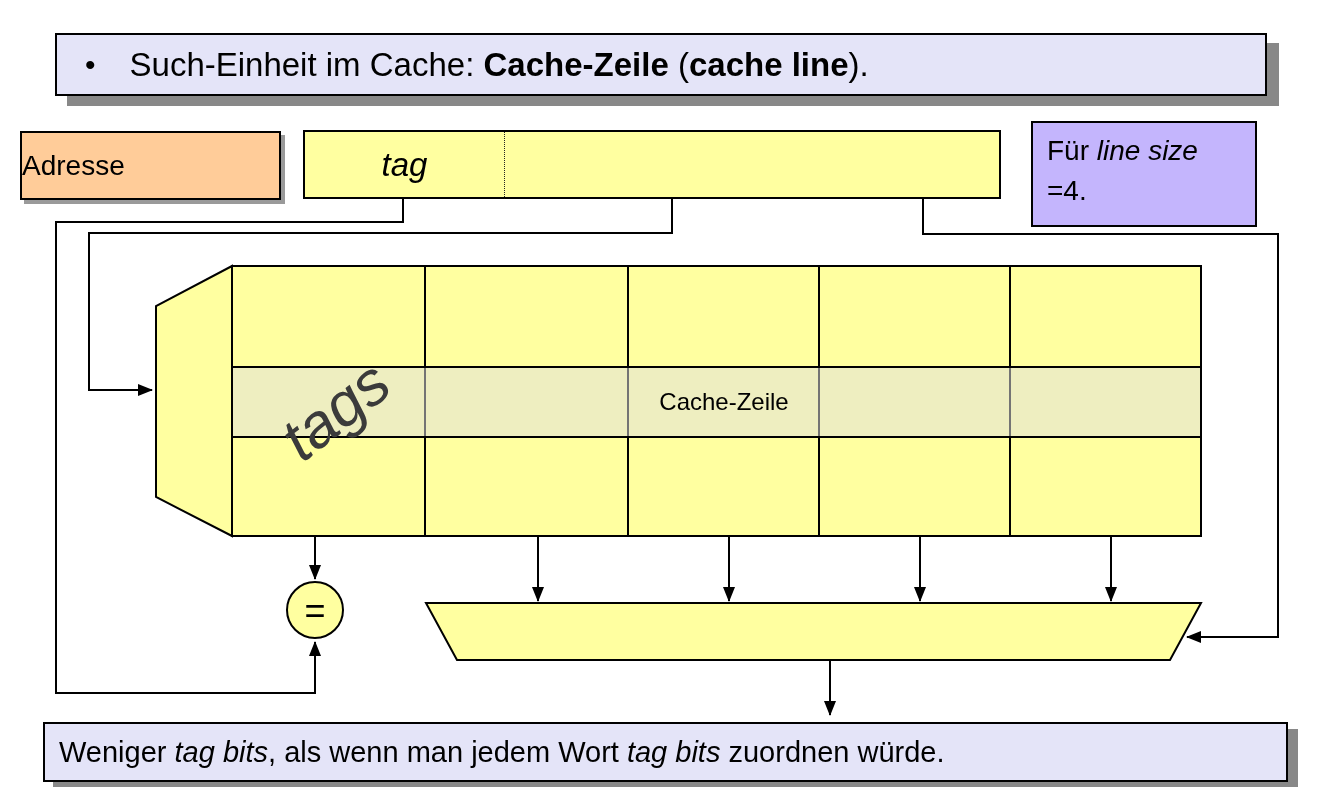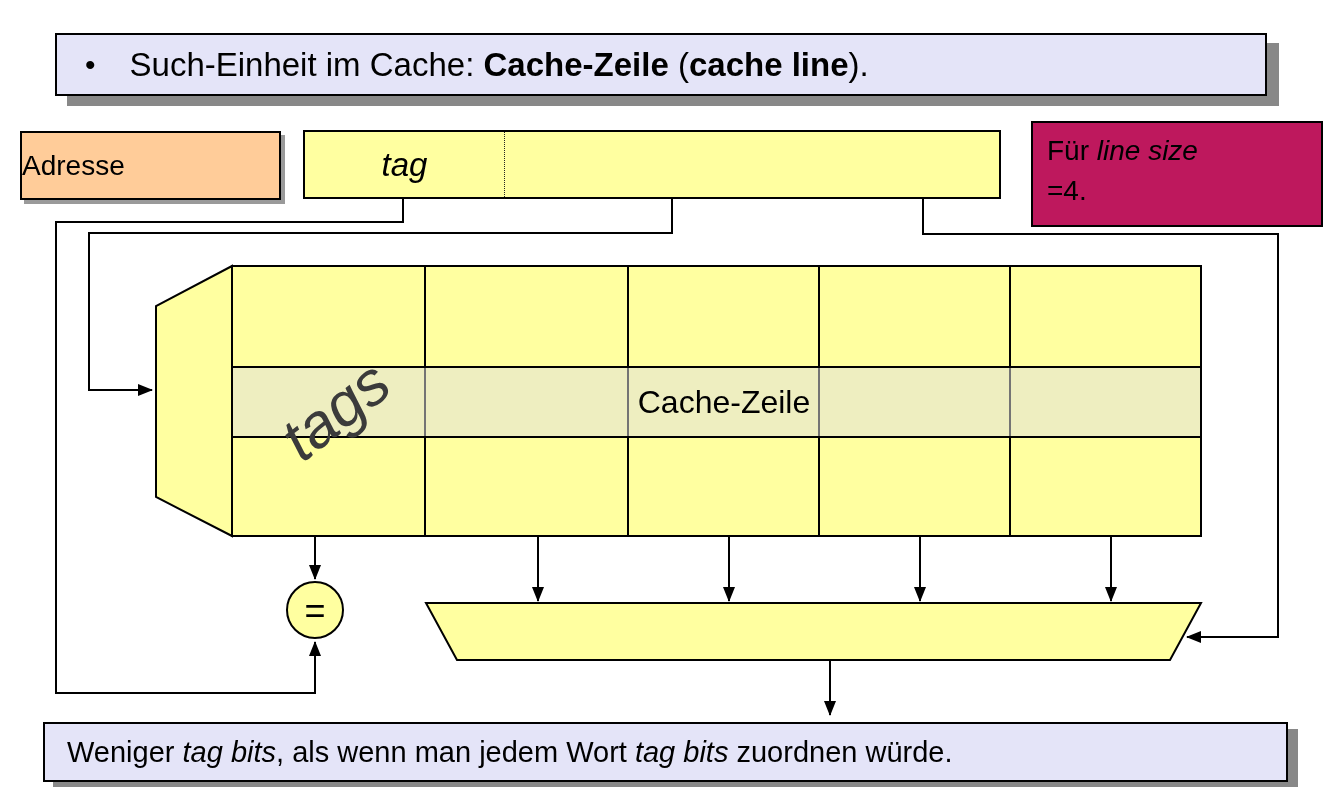--- a/index.html
+++ b/index.html
@@ -37,48 +37,48 @@
     background:#ffffa0;border:2px solid #000;
     display:flex;z-index:3;font-size:33px;
   }
   .addr-field{display:flex;align-items:center;justify-content:center;height:100%;}
   .addr-field.f-tag{flex:0 0 199px;font-style:italic;}
   .addr-field.f-index{flex:0 0 345px;border-left:1px dotted #222;justify-content:flex-start;padding-left:72px;}
   .addr-field.f-offset{flex:1 1 auto;border-left:1px dotted #222;}
 
   
   .fuer-box{
-    left:1031px;top:121px;width:292px;height:106px;
-    background:#be185d;border:2px solid #000;
+    left:1031px;top:121px;width:226px;height:106px;
+    background:#c4b5fd;border:2px solid #000;
     padding:8px 0 0 14px;font-size:28px;line-height:40px;z-index:3;
   }
 
   
   .bottom-box{
     left:43px;top:722px;width:1245px;height:60px;
     background:#e4e4f8;border:2px solid #000;
     box-shadow:10px 7px 0 #888888;
-    display:flex;align-items:center;padding-left:22px;
+    display:flex;align-items:center;padding-left:14px;
     font-size:29px;white-space:pre;z-index:3;
   }
 
   
   .diagram-svg{left:0;top:0;width:1323px;height:787px;z-index:1;}
 
   
   .tags-label{
     left:245px;top:350px;width:180px;height:120px;
     display:flex;align-items:center;justify-content:center;
     transform:rotate(-38deg);
     font-size:62px;font-style:italic;color:#3b3b3b;z-index:2;
   }
   .cache-zeile-label{
     left:628px;top:369px;width:192px;height:66px;
     display:flex;align-items:center;justify-content:center;
-    font-size:32px;z-index:2;
+    font-size:24px;z-index:2;
   }
 </style>
 </head>
 <body>
 
 <div id="canvas">
 
   <svg class="abs diagram-svg" viewBox="0 0 1323 787" xmlns="http://www.w3.org/2000/svg">
     <defs>
       <marker id="arr" markerUnits="userSpaceOnUse" markerWidth="16" markerHeight="14" refX="14" refY="6" orient="auto">

